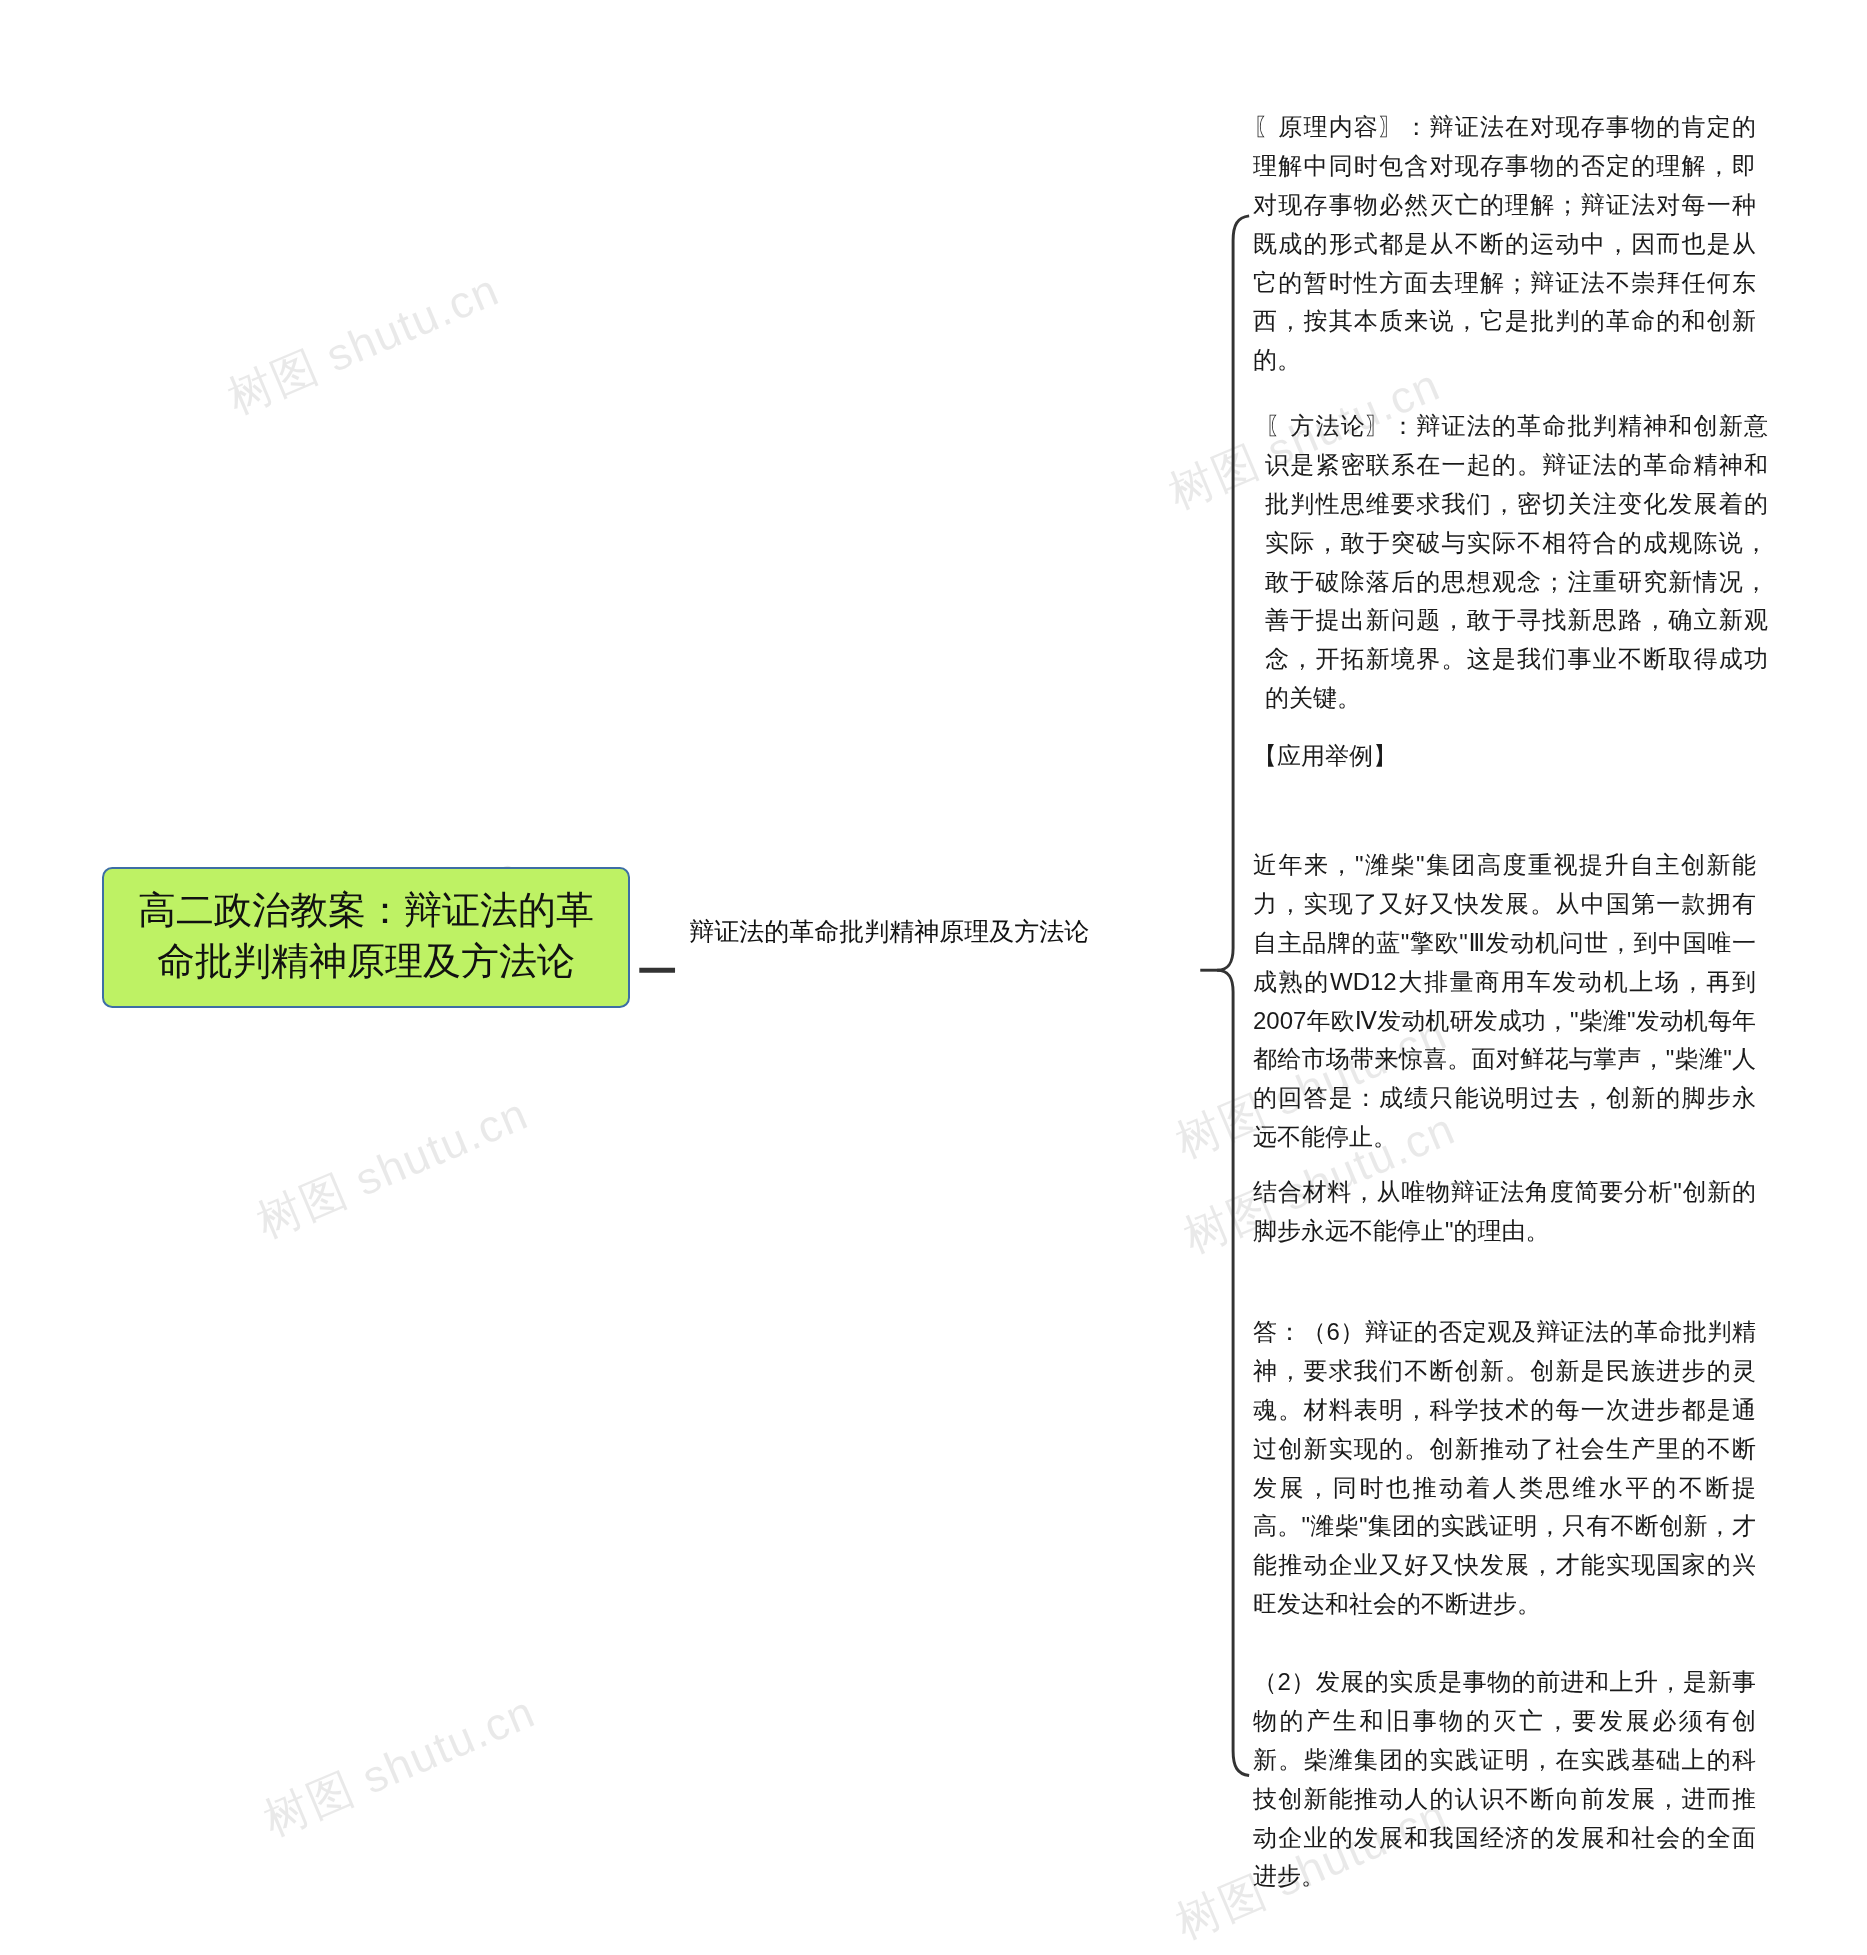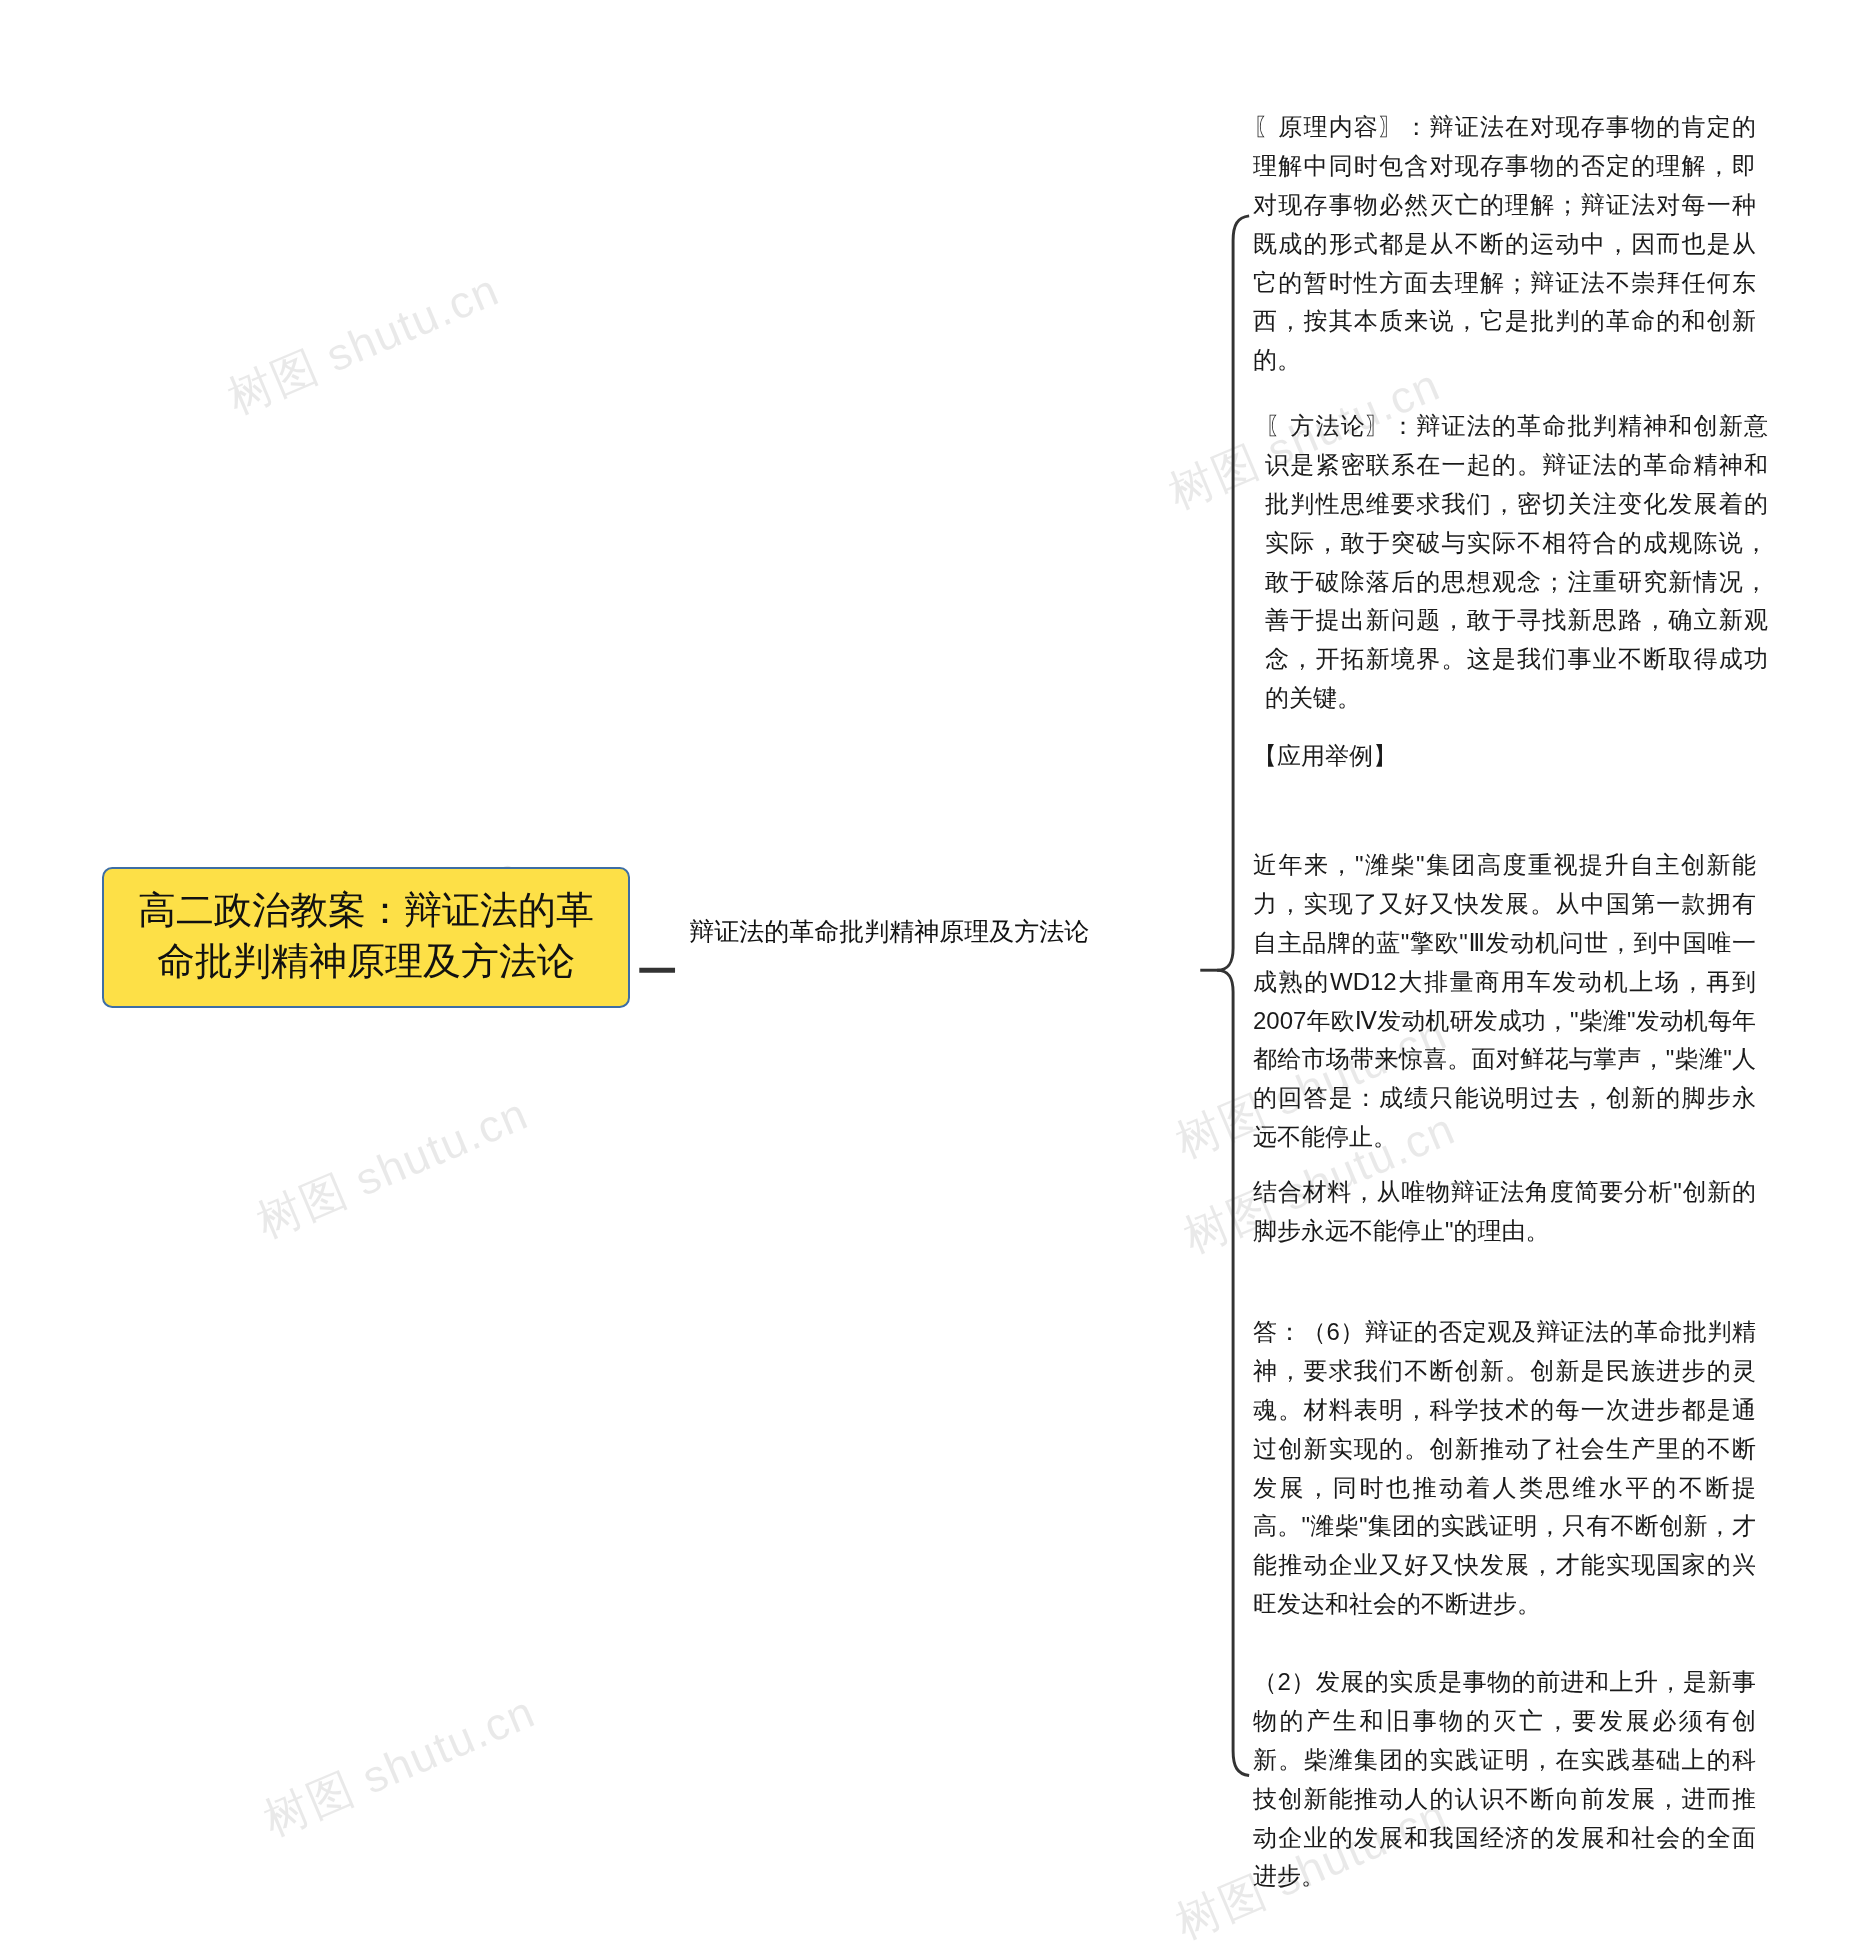--- a/index.html
+++ b/index.html
@@ -42,21 +42,21 @@
 
   
   .root-node {
     position: absolute;
     left: 102px;
     top: 867px;
     width: 528px;
     box-sizing: border-box;
     border: 2.2px solid #3d6ea5;
     border-radius: 10.2px;
-    background: #fde047;
+    background: #bef264;
     padding: 16px 19px 19px 19px;
     text-align: center;
     font-size: 38px;
     line-height: 1.34;
     color: #111111;
   }
 
   
   .branch-node {
     position: absolute;

